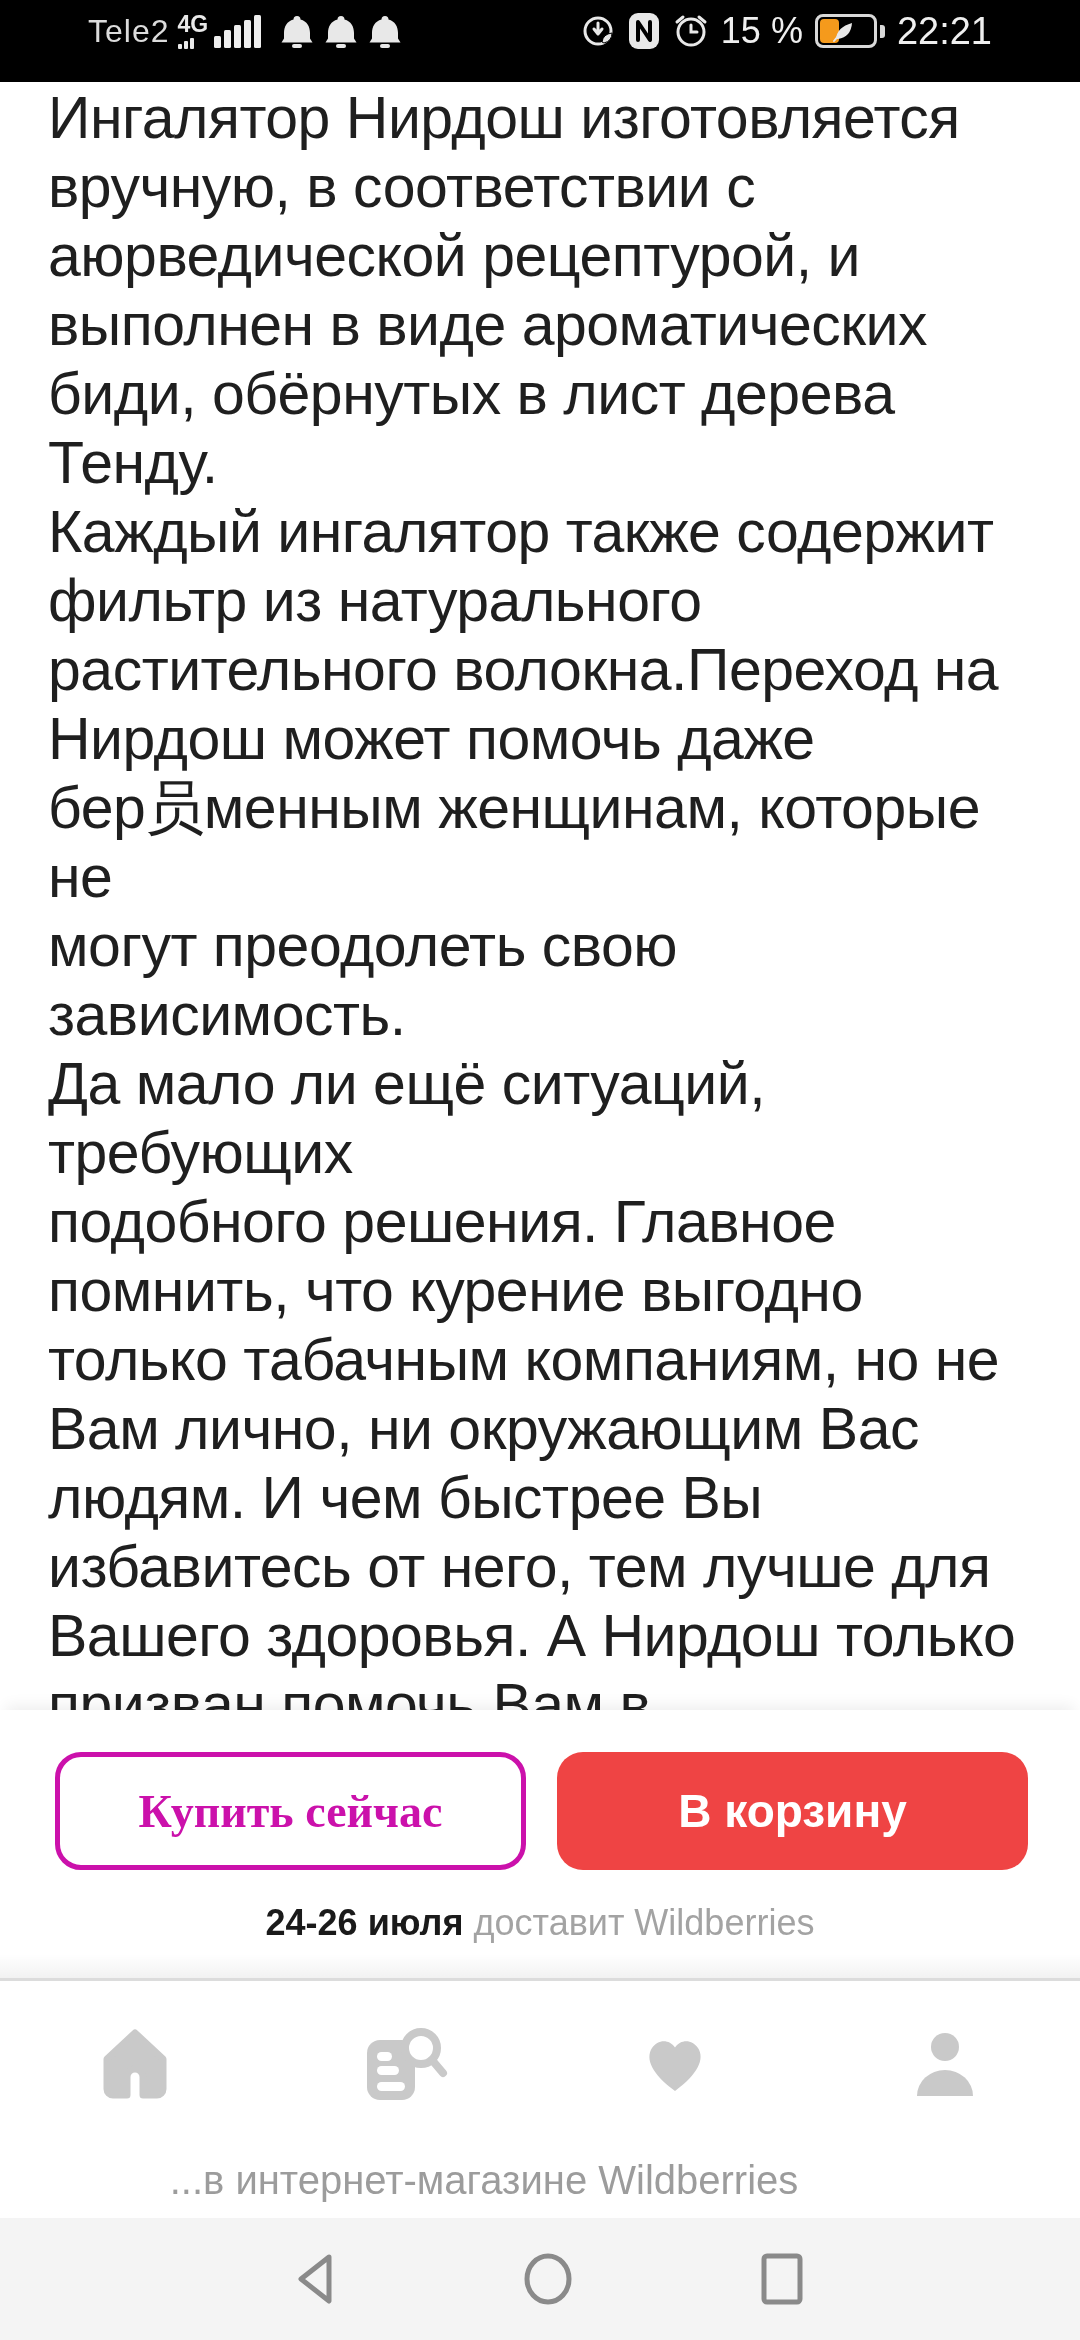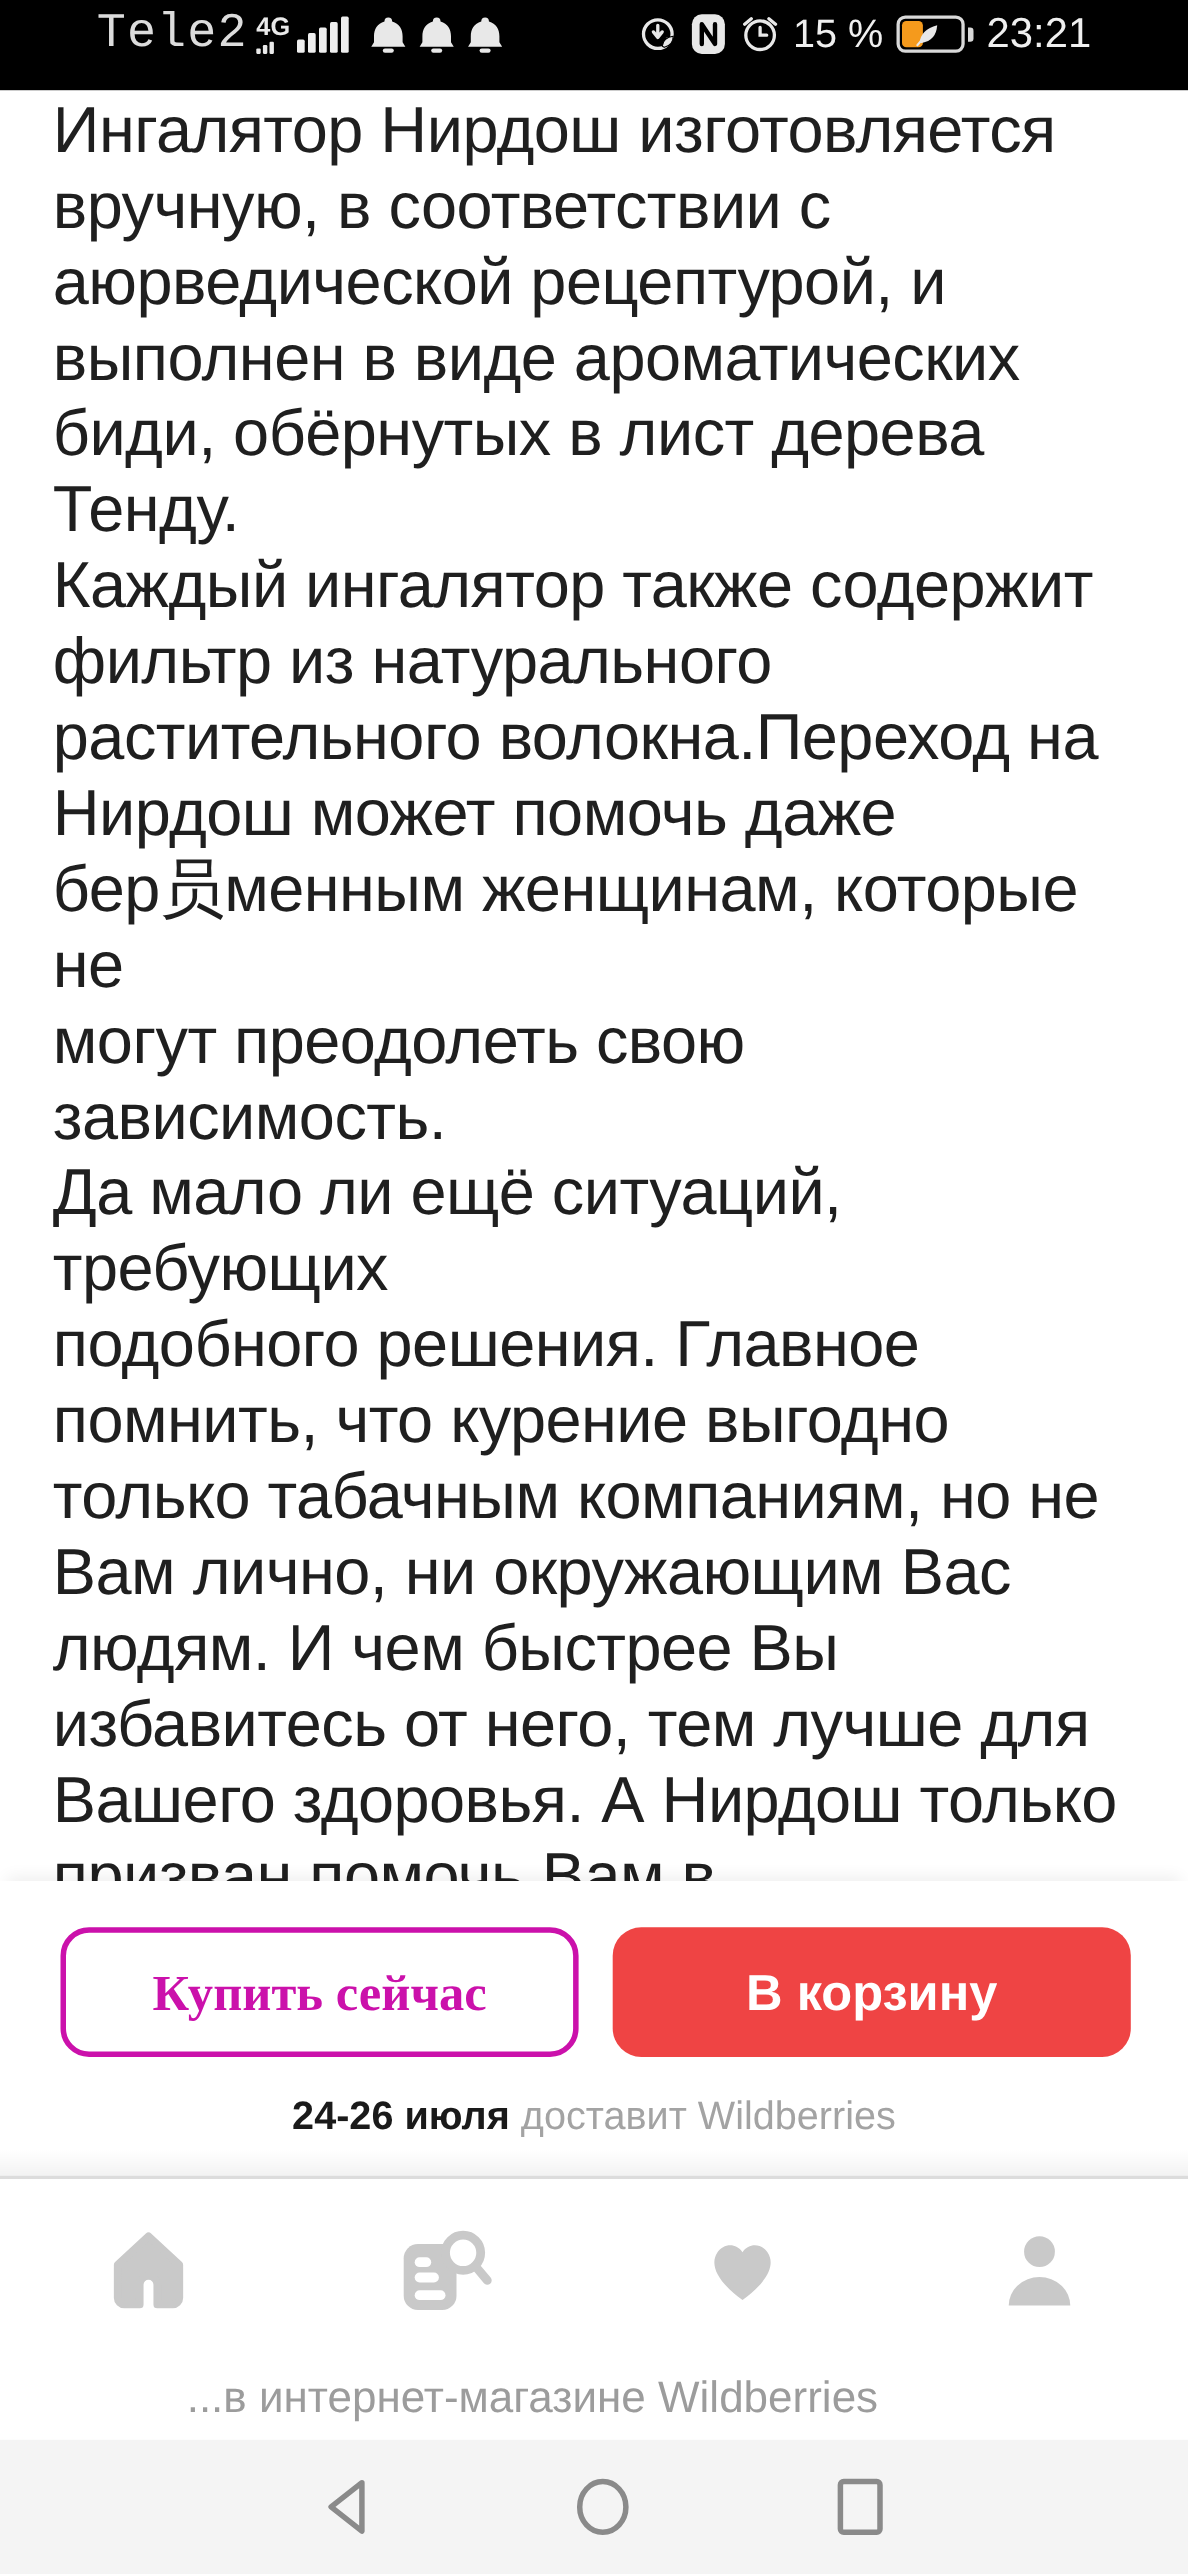--- a/index.html
+++ b/index.html
@@ -7,21 +7,21 @@
     width:1080px;height:2340px;position:relative;background:#ffffff;
     font-family:"Liberation Sans","DejaVu Sans",sans-serif;overflow:hidden;
   }
   
   .status-bar{
     position:absolute;top:0;left:0;width:1080px;height:82px;background:#000;
     display:flex;align-items:center;justify-content:space-between;
     padding:0 88px 20px 88px;box-sizing:border-box;color:#e9e9e9;
   }
   .sb-left,.sb-right{display:flex;align-items:center;}
-  .sb-carrier{font-size:44px;color:#dcdcdc;letter-spacing:1px;font-family:Liberation Mono, monospace;}
+  .sb-carrier{font-size:32px;color:#dcdcdc;letter-spacing:1px;}
   .sb-net{display:flex;flex-direction:column;align-items:flex-start;margin-left:8px;line-height:1;text-align:center;}
   .sb-net-type{font-size:23px;font-weight:bold;color:#e9e9e9;}
   .sb-mini-bars{display:flex;align-items:flex-end;gap:2px;margin-top:2px;}
   .sb-mini-bars i{display:block;width:4px;background:#e9e9e9;border-radius:1px;}
   .sb-bars{display:flex;align-items:flex-end;gap:3px;margin-left:6px;}
   .sb-bars i{display:block;width:7px;background:#eee;border-radius:1.5px;}
   .sb-bells{display:flex;align-items:center;gap:8px;margin-left:18px;}
   .sb-right > *{margin-left:12px;}
   .sb-pct{font-size:36px;color:#efefef;}
   .sb-time{font-size:38px;color:#efefef;}
@@ -139,21 +139,21 @@
     <span class="battery">
       <span class="battery-body">
         <span class="battery-fill"></span>
         <svg class="battery-leaf" width="26" height="24" viewBox="0 0 26 24">
           <path d="M4 20 Q5 8 20 4 Q19 18 6 20 z" fill="#e8e8e8"></path>
           <path d="M2 22 Q8 14 16 10" stroke="#e8e8e8" stroke-width="2" fill="none" stroke-linecap="round"></path>
         </svg>
       </span>
       <span class="battery-cap"></span>
     </span>
-    <span class="sb-time">23:21</span>
+    <span class="sb-time">22:21</span>
   </div>
 </div>
 
 <div class="description-wrap">
   <div class="description-text">Ингалятор Нирдош изготовляется
 вручную, в соответствии с
 аюрведической рецептурой, и
 выполнен в виде ароматических
 биди, обёрнутых в лист дерева Тенду.
 Каждый ингалятор также содержит

